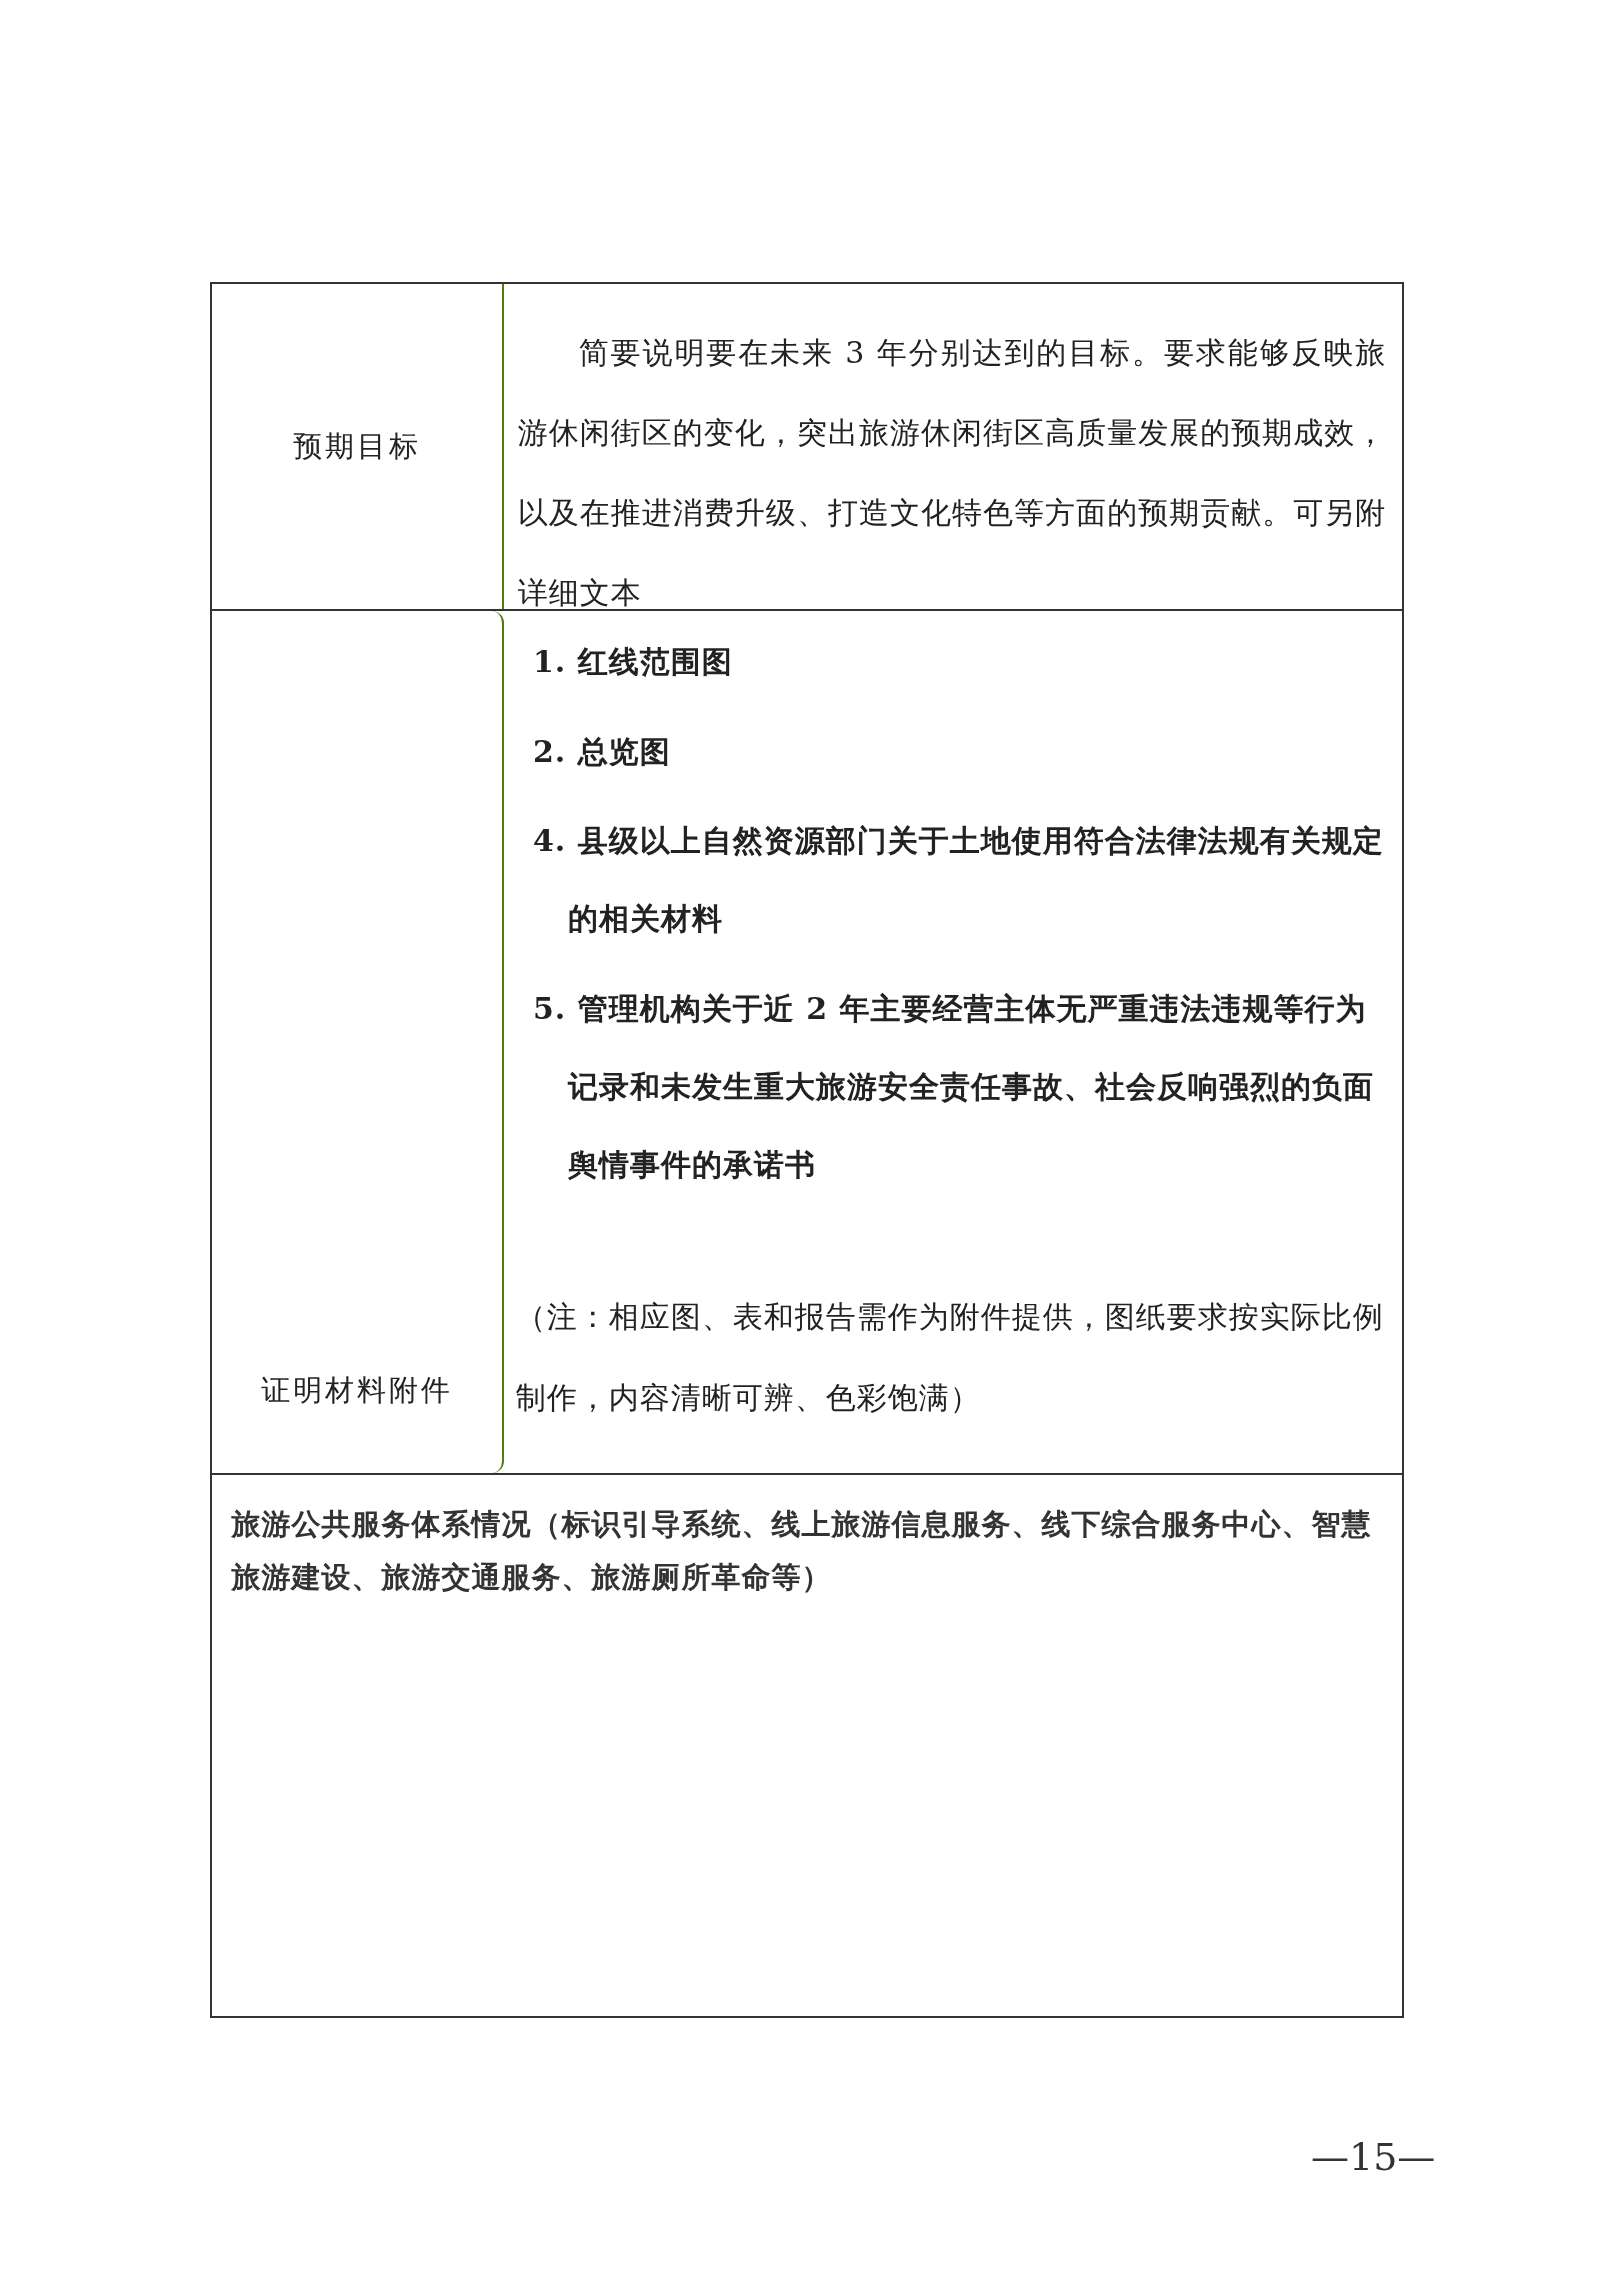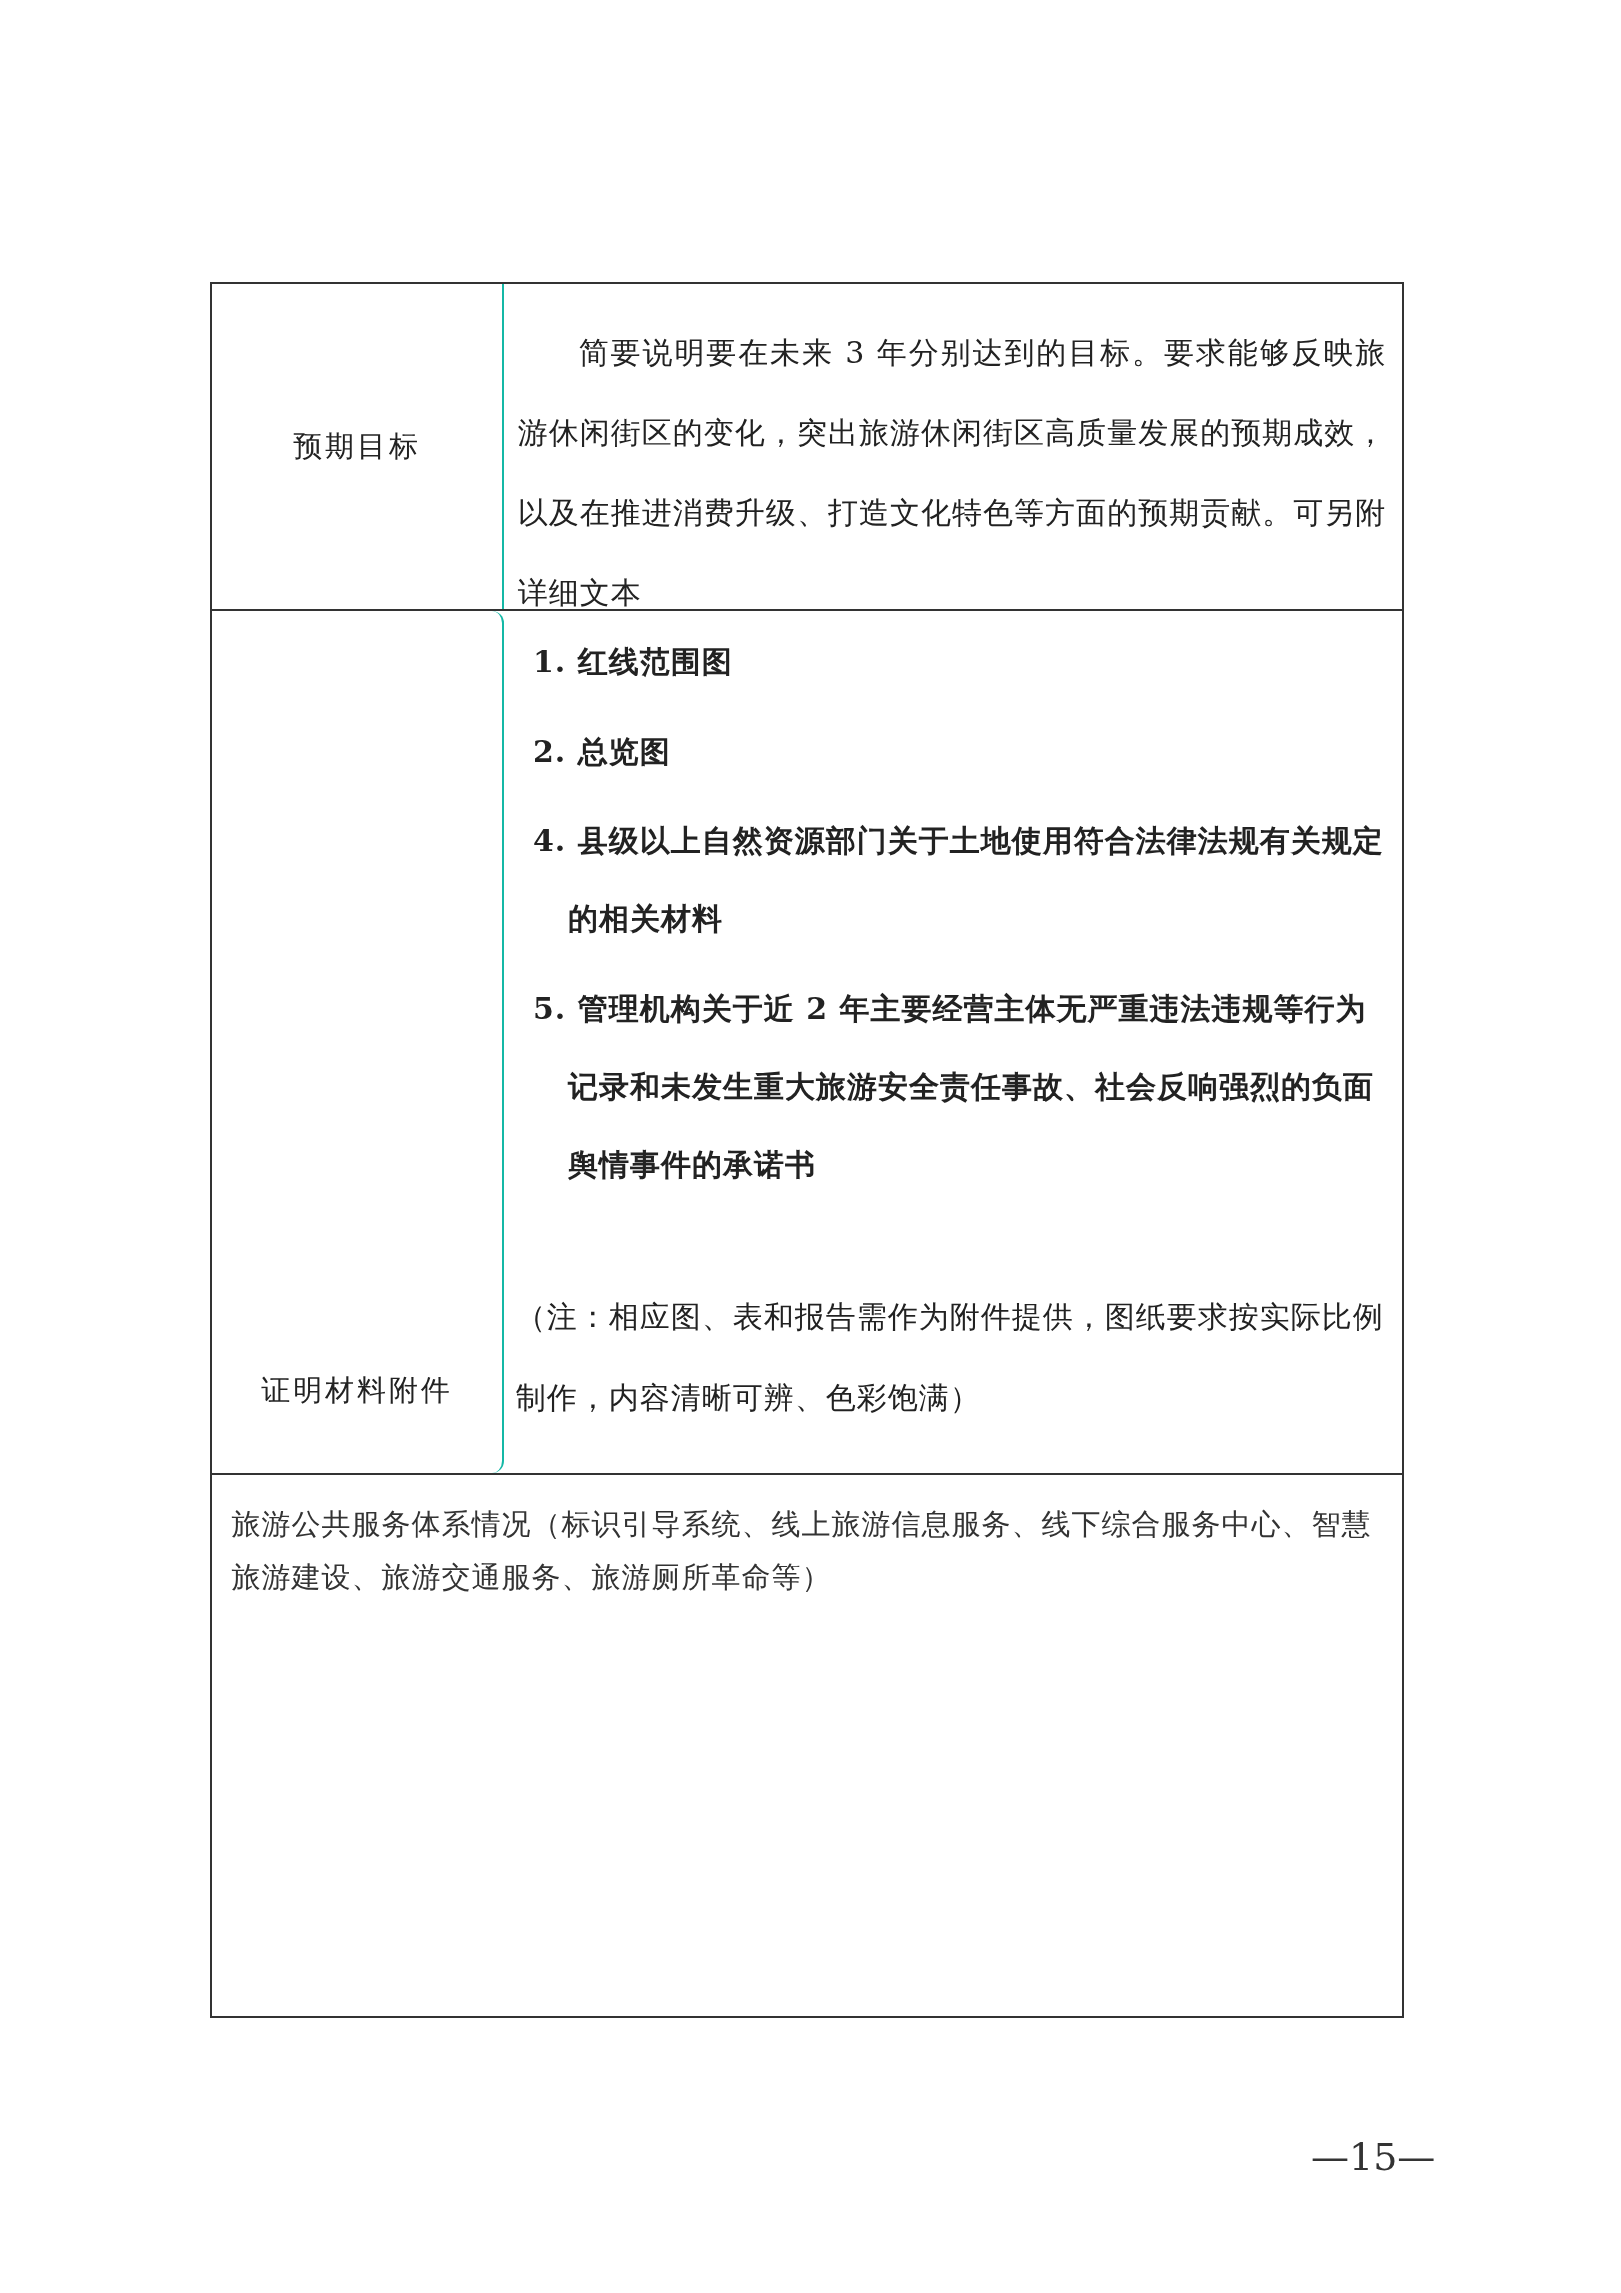--- a/index.html
+++ b/index.html
@@ -43,21 +43,21 @@
     .row-service {
       top: 1192px;
       bottom: 0;
     }
     .label-cell {
       position: absolute;
       left: 0;
       top: 0;
       bottom: 0;
       width: 292px;
-      border-right: 2px solid #14b8a6;
+      border-right: 2px solid #4d7c0f;
       box-sizing: border-box;
       display: flex;
       align-items: center;
       justify-content: center;
       font-size: 29px;
       letter-spacing: 2.9px;
     }
     .content-cell {
       position: absolute;
       left: 292px;
@@ -109,21 +109,21 @@
     .attach-note-wrap {
       position: absolute;
       left: 0; right: 0; top: -327px; bottom: 0;
     }
     .service-heading {
       position: absolute;
       left: 19.6px;
       right: 19.6px;
       top: 21.6px;
       font-family: "DejaVu Sans", "Liberation Sans", sans-serif;
-      font-weight: normal;
+      font-weight: bold;
       font-size: 29px;
       line-height: 53px;
       color: #333333;
       letter-spacing: 1px;
     }
     .service-body {
       position: absolute;
       left: 19.6px;
       right: 19.6px;
       top: 147px;

